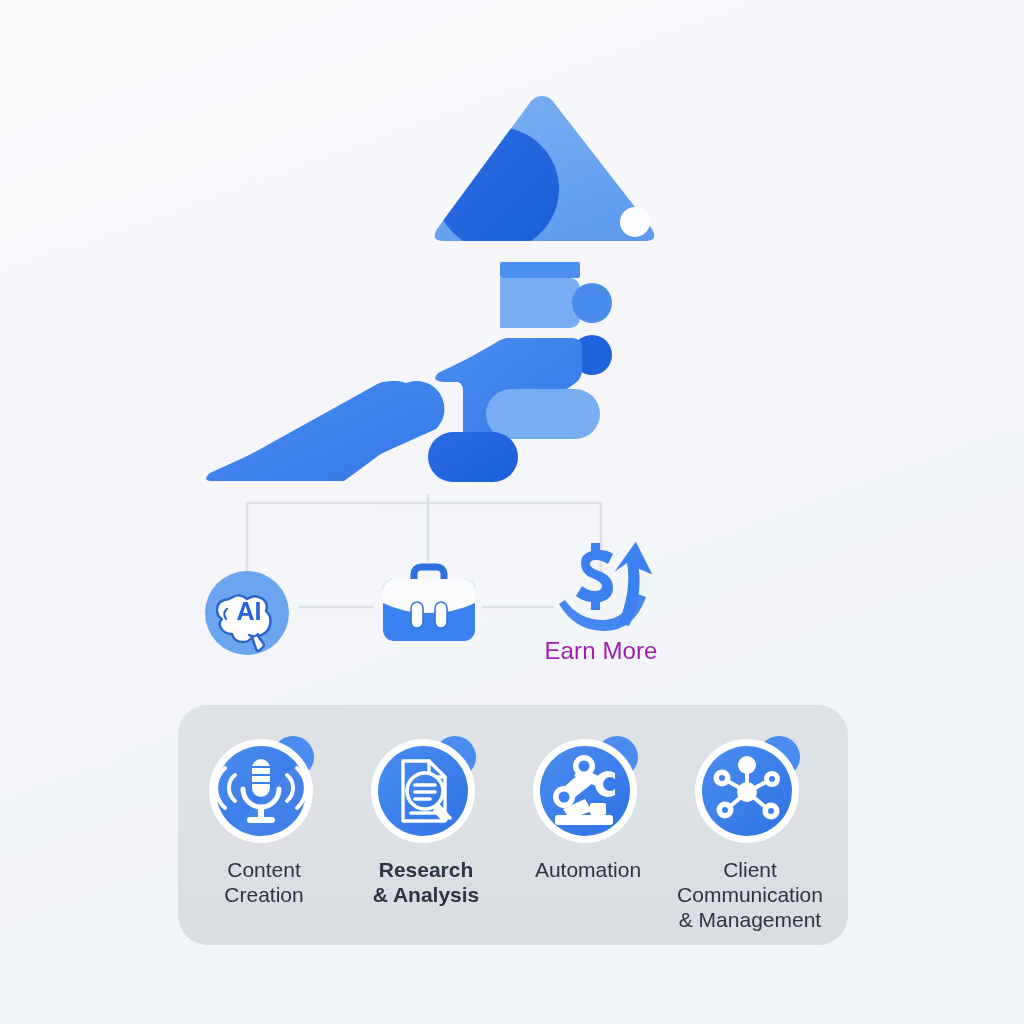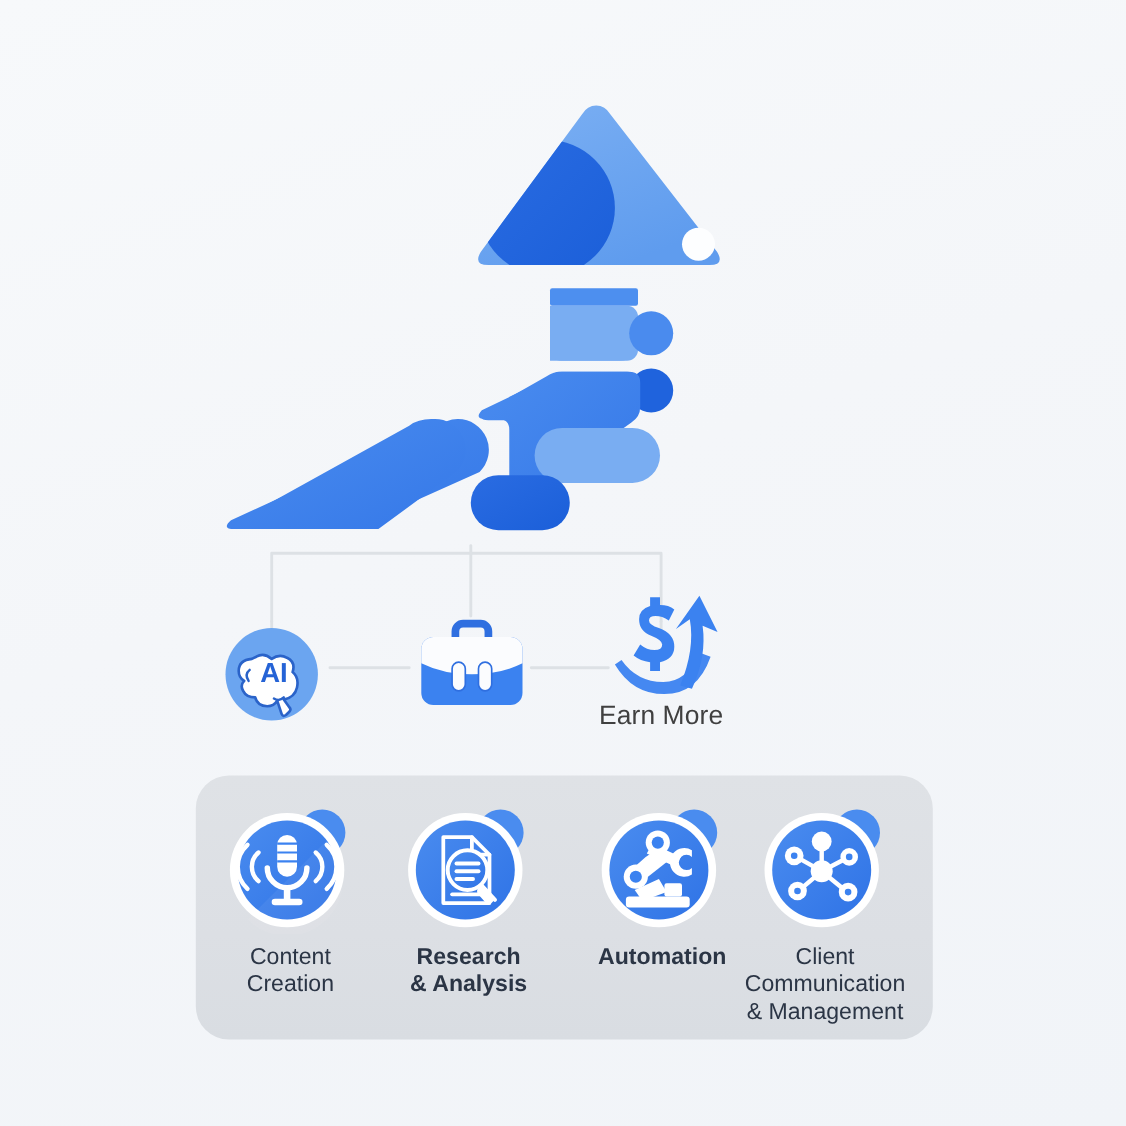--- a/index.html
+++ b/index.html
@@ -14,21 +14,21 @@
   
   #hero{position:absolute;left:0;top:0;width:1024px;height:500px;}
 
   
   #connectors{position:absolute;left:0;top:460px;width:1024px;height:190px;}
 
   
   .node{position:absolute;}
   .node-label{
     position:absolute;text-align:center;
-    color:#404040;font-size:24px;letter-spacing:.1px;white-space:nowrap;
+    color:#a21caf;font-size:24px;letter-spacing:.1px;white-space:nowrap;
   }
 
   
   #card{
     position:absolute;left:178px;top:705px;width:670px;height:240px;
     background:linear-gradient(180deg,#dfe2e6 0%,#dcdfe4 60%,#d9dde2 100%);
     border-radius:30px;
   }
   .cell{position:absolute;top:0;width:160px;height:274px;}
   .badge-wrap{position:absolute;left:50%;top:26px;transform:translateX(-50%);
@@ -205,21 +205,21 @@
           </g>
           <rect x="70" y="74" width="9" height="18" rx="4" transform="rotate(-42 74 83)" fill="#ffffff"></rect>
         </svg>
       </div>
       <div class="cell-label">
         <span>Research</span>
         <span>&amp; Analysis</span>
       </div>
     </div>
 
-    <div class="cell" style="left:344px;font-weight:bold;">
+    <div class="cell" style="left:330px;">
       <div class="badge-wrap">
         <svg viewBox="0 0 118 118" width="118" height="118">
           <path d="M84 8 a22 22 0 0 1 18 34 l-26 -20 Z" fill="#3e80ee"></path>
           <circle cx="88" cy="26" r="21" fill="#4a8cef"></circle>
           <circle cx="56" cy="60" r="52" fill="#ffffff"></circle>
           <circle cx="56" cy="60" r="45" fill="url(#d1)"></circle>
           <g fill="#ffffff">
             <path d="M50 36 l26 12 l-5 9 l-26 -12 Z"></path>
             <path d="M44 48 l12 -8 l8 12 l-28 22 l-9 -11 Z"></path>
             <circle cx="55" cy="35" r="11" fill="#ffffff"></circle>

